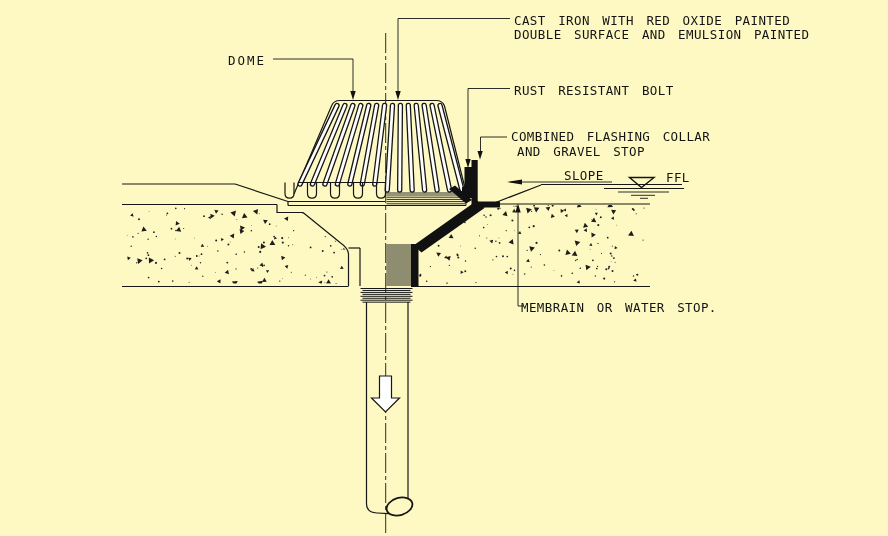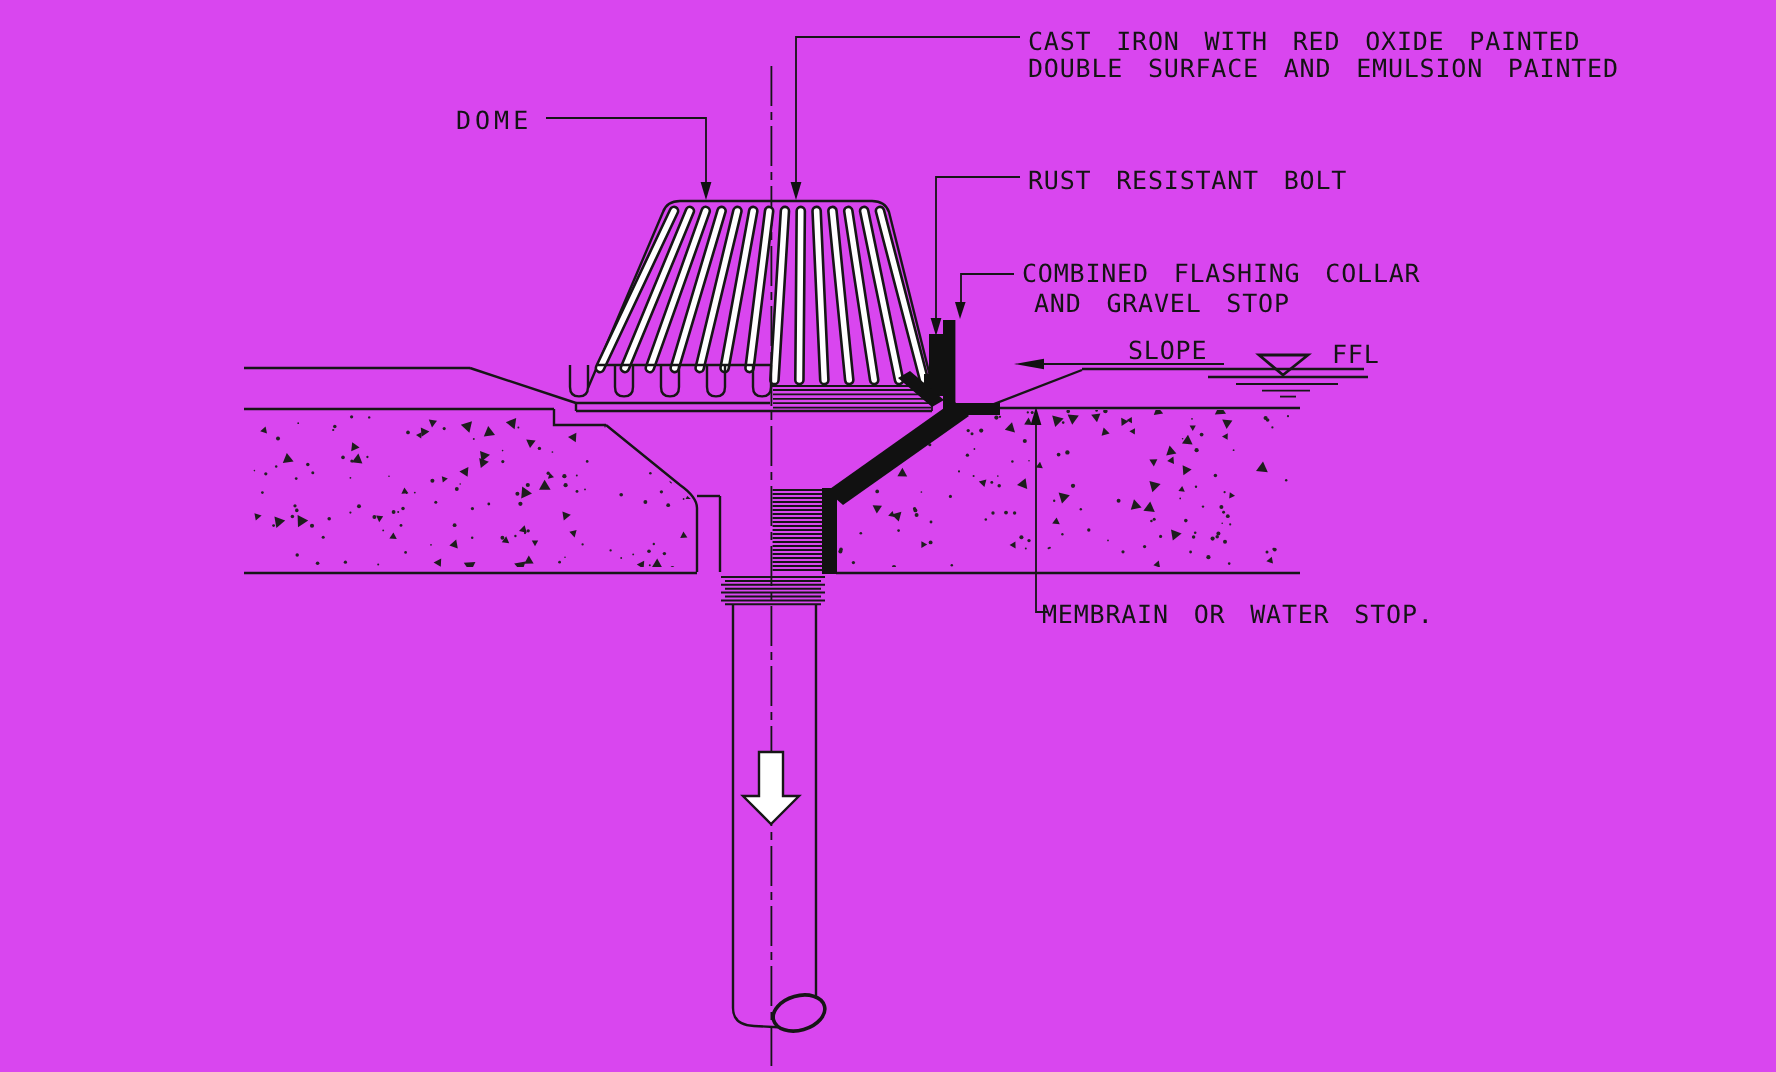--- a/index.html
+++ b/index.html
@@ -1,16 +1,16 @@
 <!DOCTYPE html>
 <html><head>
 <meta charset="utf-8">
 <style>
   html,body{margin:0;padding:0;background:#fff;}
-  #stage{position:relative;width:888px;height:536px;background:#d946ef;overflow:hidden;
+  #stage{position:relative;width:888px;height:536px;background:#fef9c3;overflow:hidden;
          font-family:"DejaVu Sans Mono","Liberation Mono",monospace;}
   svg{position:absolute;left:0;top:0;}
   .ln{stroke:#161616;stroke-width:1.2;fill:none;}
   .thin{stroke:#161616;stroke-width:0.9;fill:none;}
   .blk{fill:#111;stroke:none;}
   .cad-text{font-family:"DejaVu Sans Mono","Liberation Mono",monospace;
             font-size:12.5px;fill:#141414;letter-spacing:0.4px;word-spacing:4.5px;}
   .cad-text-big{letter-spacing:2px;}
 </style>
 </head>

